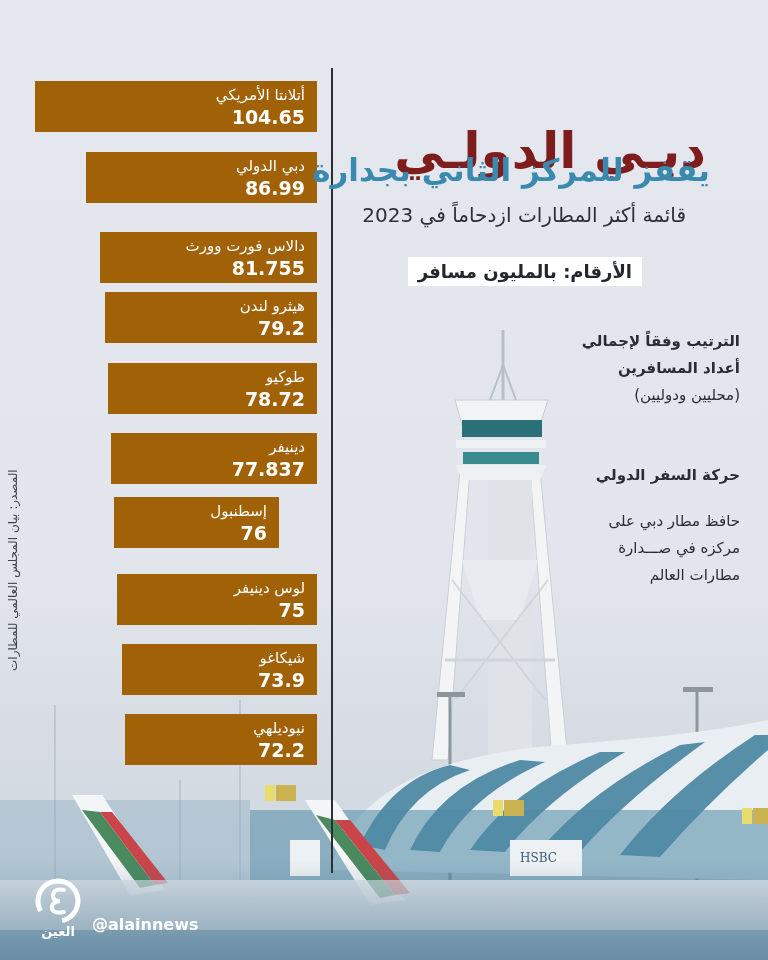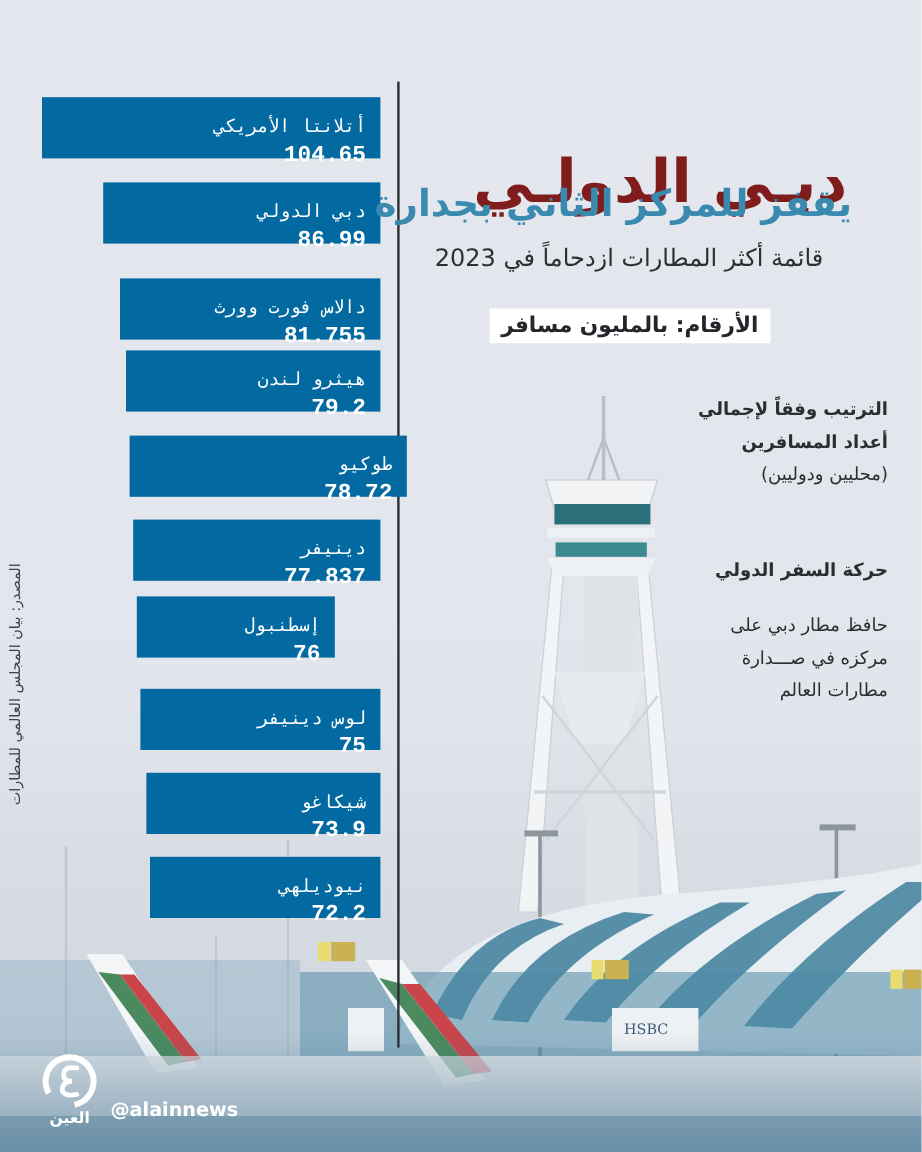--- a/index.html
+++ b/index.html
@@ -11,24 +11,23 @@
       direction: ltr;
     }
     .bg-scene { position: absolute; inset: 0; z-index: 0; }
     .divider {
       position: absolute; left: 331px; top: 68px; width: 2px; height: 805px;
       background: #2b2f36; z-index: 2;
     }
     
     .bars { position: absolute; left: 0; top: 0; z-index: 3; }
     .bar {
-      position: absolute; background: #0369a1; color: #fff;
-      text-align: right; direction: rtl; padding: 16px 12px 0 8px;
+      position: absolute; background: #a16207; color: #fff;
+      text-align: right; direction: rtl; padding: 4px 12px 0 8px;
       height: 51px;
-      font-family: Liberation Mono, monospace;
     }
     .bar .name { font-size: 15px; line-height: 20px; font-weight: normal; }
     .bar .val { font-size: 19px; line-height: 24px; font-weight: bold; direction: ltr; text-align: right; }
     
     .title {
       position: absolute; right: 62px; top: 80px; direction: rtl;
       color: #7f1d1d; font-weight: bold; font-size: 50px; line-height: 62px; z-index: 3; margin-top: 40px;
     }
     .subtitle {
       position: absolute; right: 58px; top: 150px; direction: rtl;
@@ -150,21 +149,21 @@
     <div class="val">86.99</div>
   </div>
   <div class="bar" style="left:100px; top:232px; width:217px;">
     <div class="name">دالاس فورت وورث</div>
     <div class="val">81.755</div>
   </div>
   <div class="bar" style="left:105px; top:292px; width:212px;">
     <div class="name">هيثرو لندن</div>
     <div class="val">79.2</div>
   </div>
-  <div class="bar" style="left:108px; top:363px; width:231px;">
+  <div class="bar" style="left:108px; top:363px; width:209px;">
     <div class="name">طوكيو</div>
     <div class="val">78.72</div>
   </div>
   <div class="bar" style="left:111px; top:433px; width:206px;">
     <div class="name">دينيفر</div>
     <div class="val">77.837</div>
   </div>
   <div class="bar" style="left:114px; top:497px; width:165px;">
     <div class="name">إسطنبول</div>
     <div class="val">76</div>

